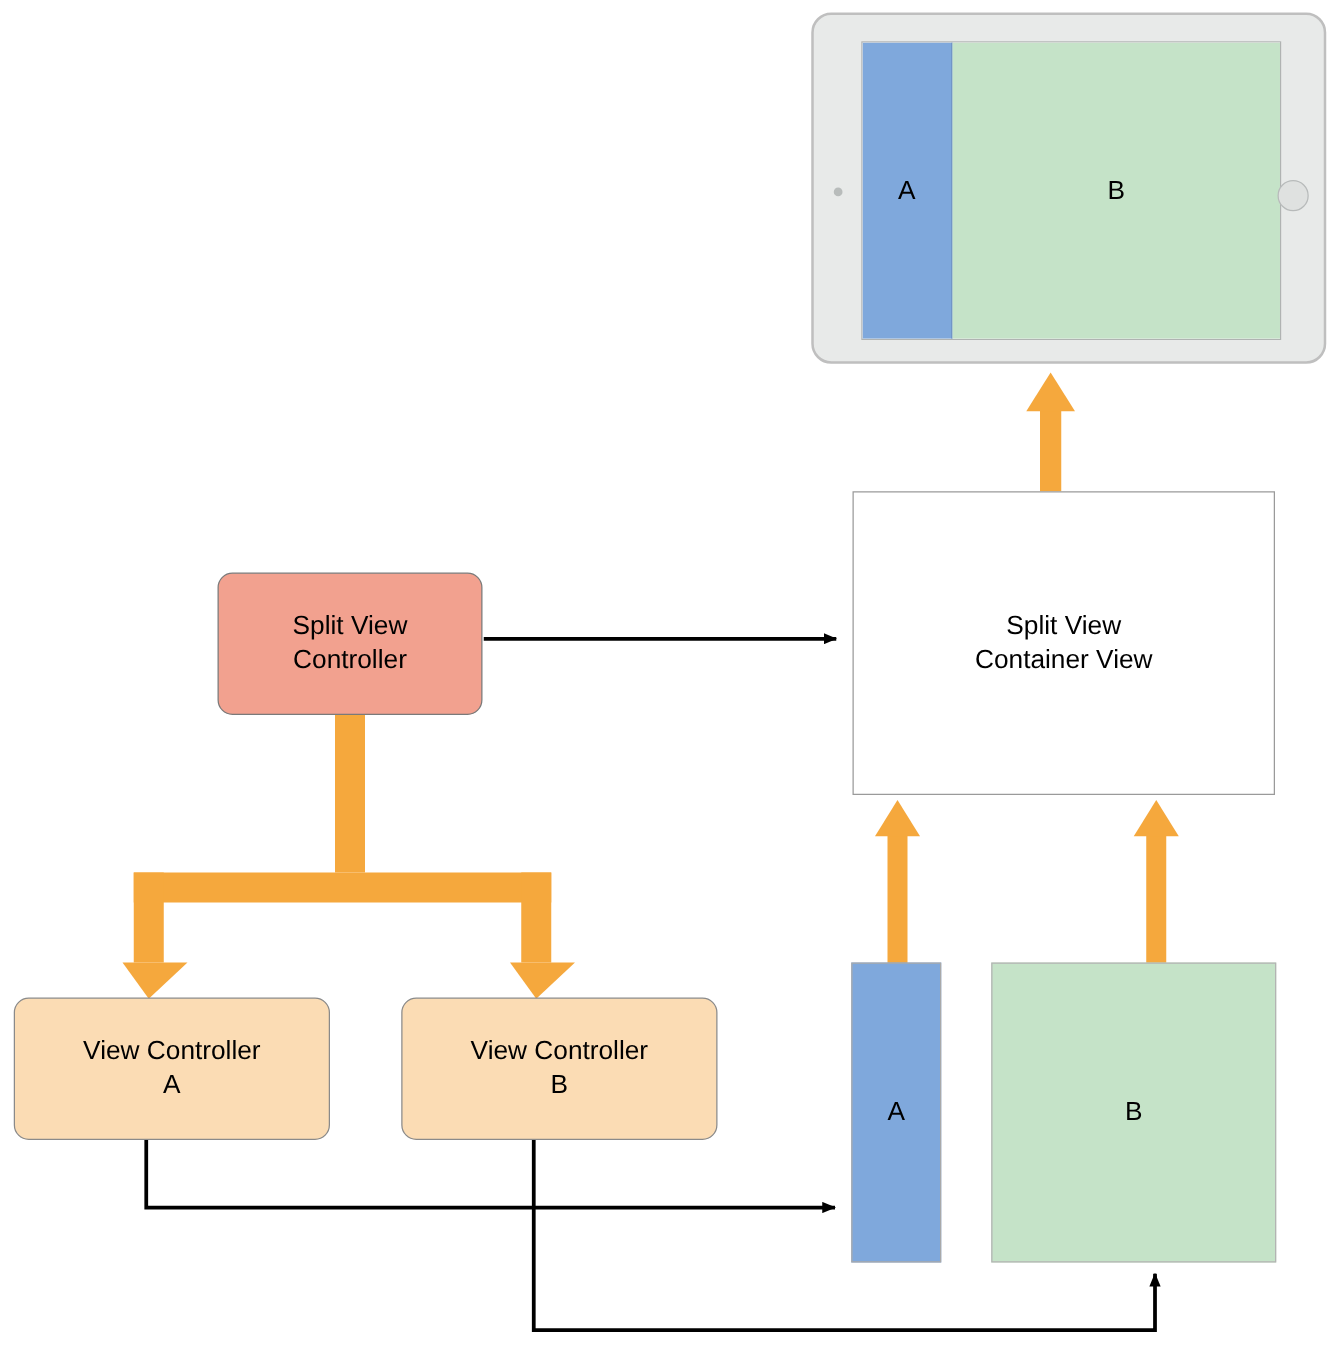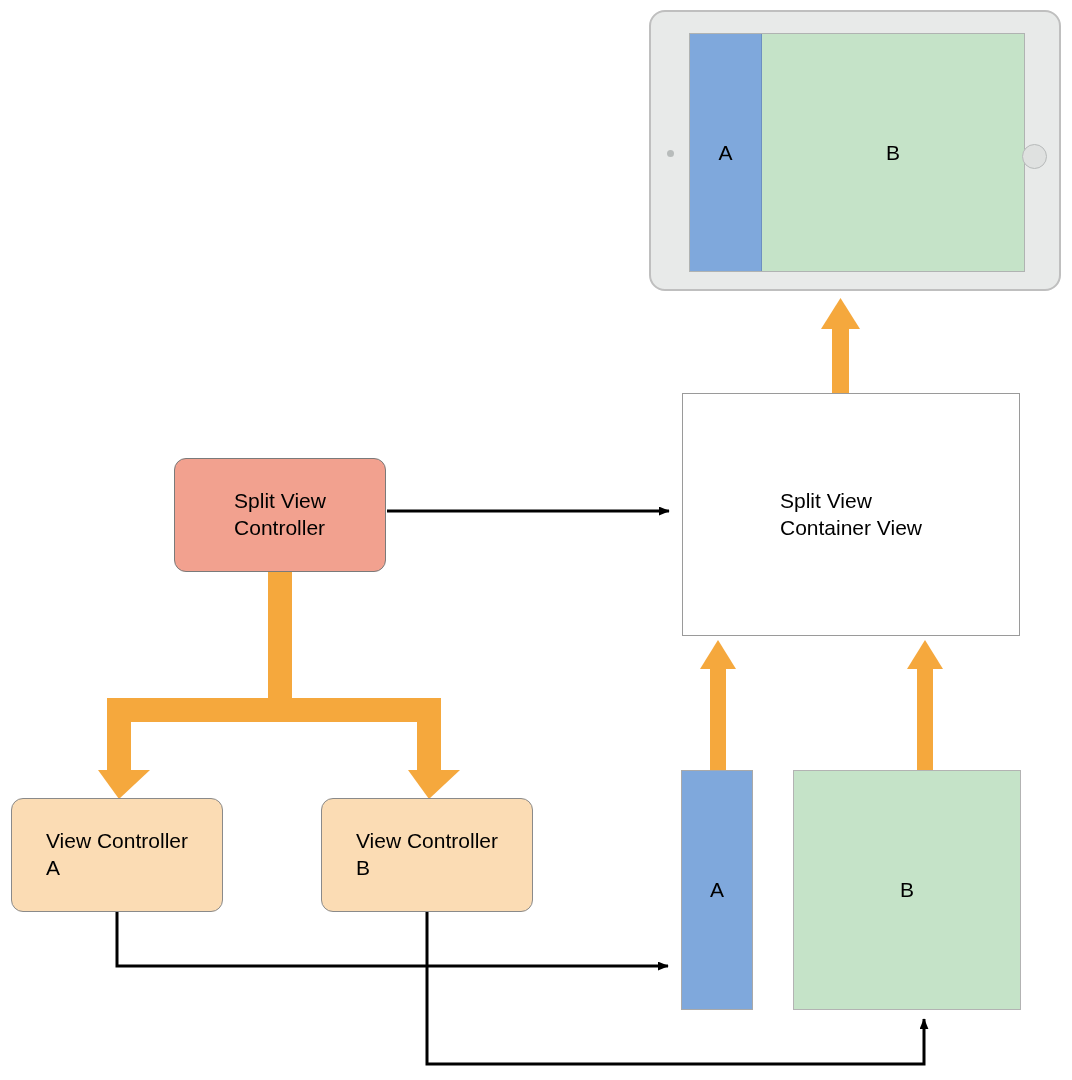--- a/index.html
+++ b/index.html
@@ -27,39 +27,39 @@
     pointer-events: none;
   }
 
   
   .node {
     position: absolute;
     box-sizing: border-box;
     display: flex;
     align-items: center;
     justify-content: center;
-    text-align: left;
+    text-align: center;
     color: #000000;
     line-height: 1.28;
     white-space: pre-line;
   }
 
   .node-svc {
     left: 174px;
     top: 458px;
     width: 212px;
     height: 114px;
     background: #F2A18F;
     border: 1.6px solid #7a7a7a;
     border-radius: 12px;
     font-size: 21px;
   }
 
   .node-vc {
-    width: 212px;
+    width: 253px;
     height: 114px;
     background: #FBDCB4;
     border: 1.6px solid #8a8a8a;
     border-radius: 12px;
     font-size: 21px;
   }
   .node-vc-a { left: 11px;  top: 798px; }
   .node-vc-b { left: 321px; top: 798px; }
 
   .node-container {

